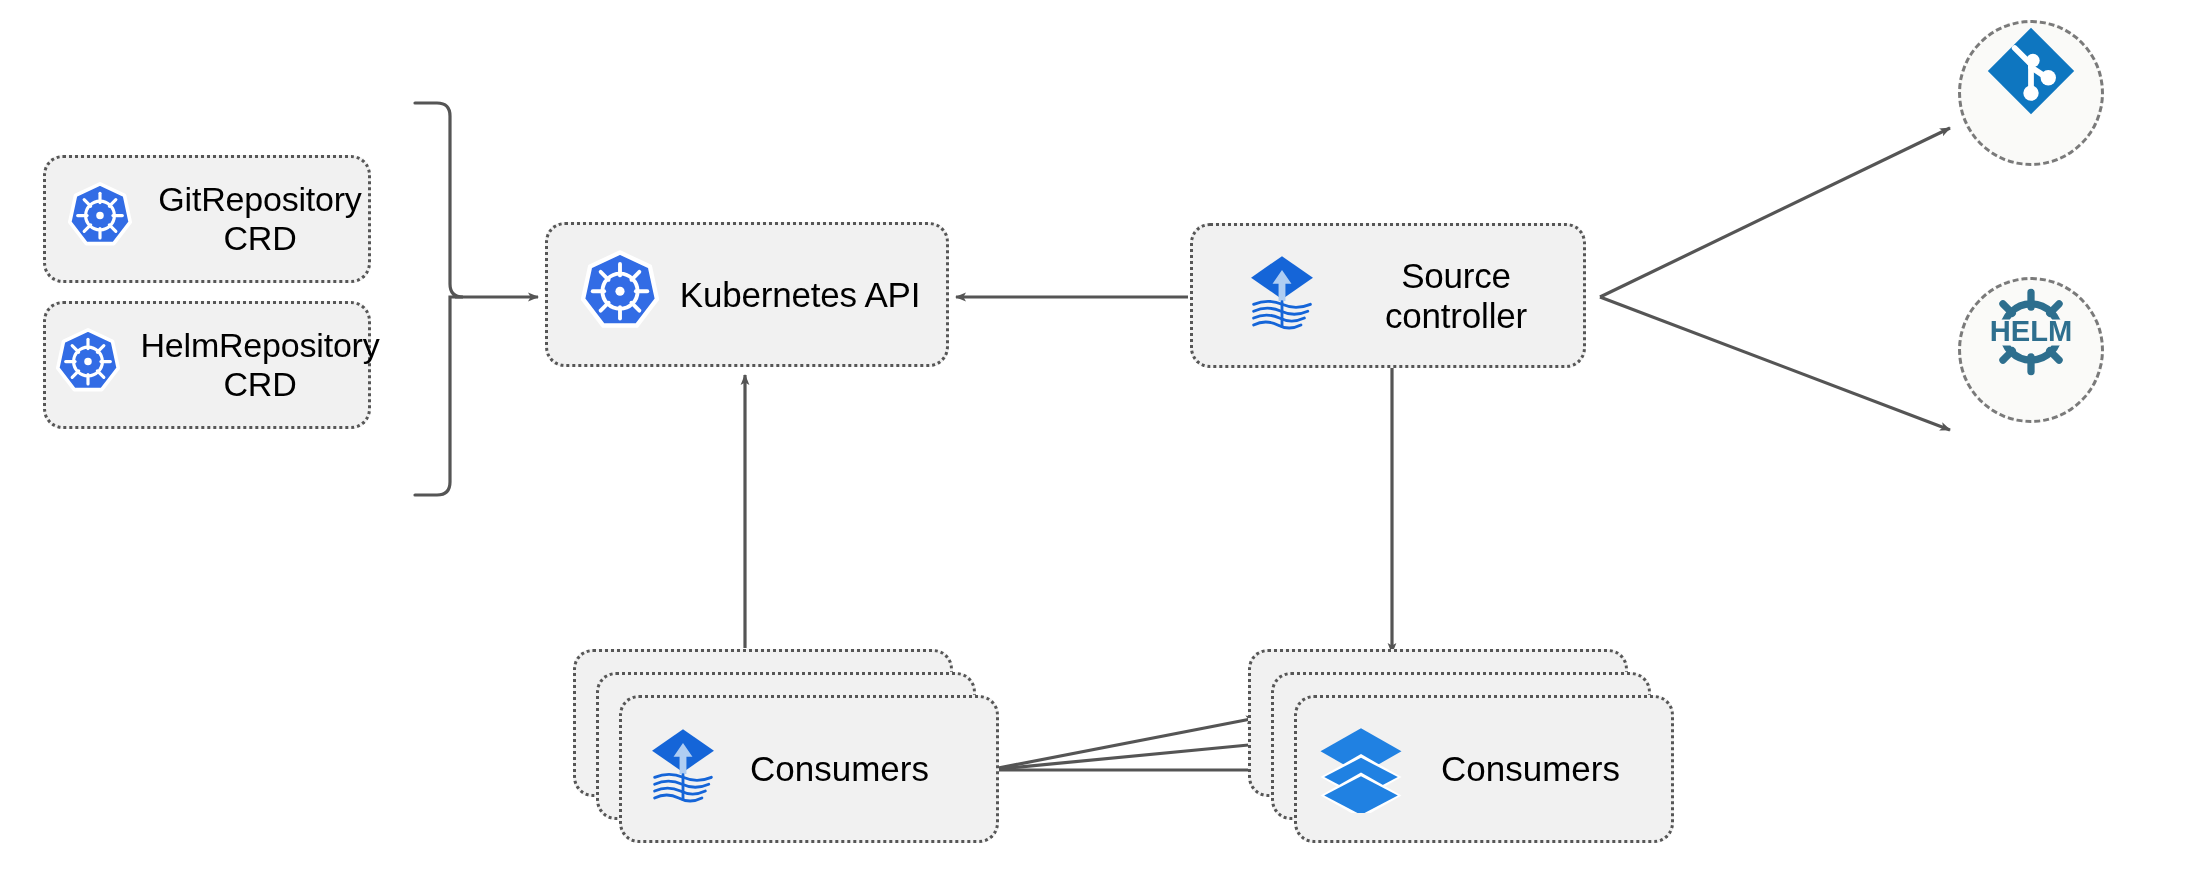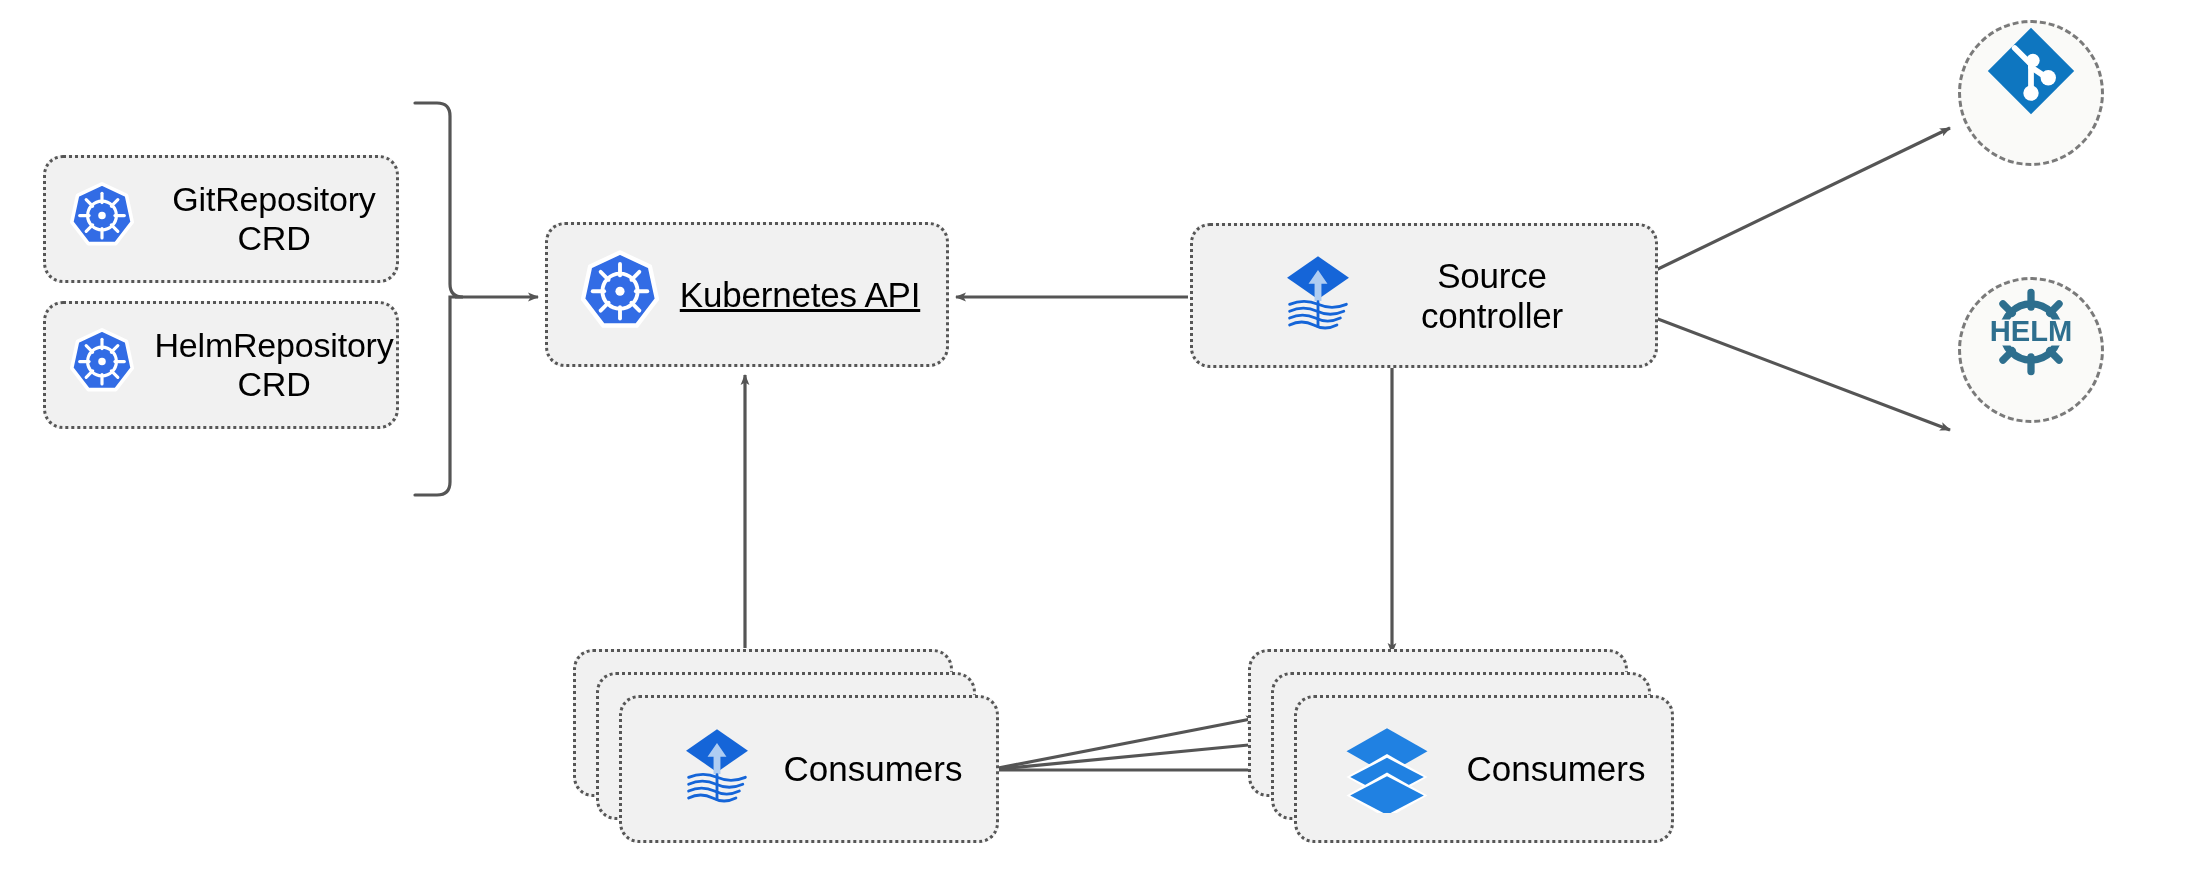--- a/index.html
+++ b/index.html
@@ -37,59 +37,58 @@
   }
   .node .label {
     color: #000000;
     text-align: center;
     line-height: 1.14;
     white-space: pre-line;
     letter-spacing: -0.2px;
   }
   
   .crd {
-    width: 356px; height: 128px;
+    width: 328px; height: 128px;
     padding-left: 18px;
   }
   .crd .label { font-size: 34px; margin-left: 16px; width: 240px; }
   #crd-git  { left: 43px;  top: 155px; }
   #crd-helm { left: 43px;  top: 301px; }
 
   
   #k8s-api {
     left: 545px; top: 222px;
     width: 404px; height: 145px;
     padding-left: 2px;
-    text-decoration: underline;
   }
   #k8s-api .label { font-size: 35px; margin-left: 16px; }
 
   
   #source-controller {
     left: 1190px; top: 223px;
-    width: 468px; height: 145px;
+    width: 396px; height: 145px;
     padding-left: 24px;
   }
   #source-controller .label { font-size: 35px; margin-left: 26px; width: 210px; }
 
   
   .stack { position: absolute; }
   .stack .layer {
     position: absolute;
     box-sizing: border-box;
     background: #f1f1f1;
     border: 3px dotted #565656;
     border-radius: 20px;
     width: 380px; height: 148px;
   }
   .stack .layer.l0 { left: 0px;  top: 0px;  }
   .stack .layer.l1 { left: 23px; top: 23px; }
   .stack .layer.front {
     left: 46px; top: 46px;
-    display: flex; align-items: center; justify-content: center;
+    display: flex; align-items: center; 
     padding-left: 18px;
   }
   .stack .label { font-size: 35px; color:#000; text-align:center; }
   #consumers { left: 573px; top: 649px; }
   #consumers .label { margin-left: 24px; }
   #artifacts { left: 1248px; top: 649px; }
   #artifacts .label { margin-left: 34px; }
 
   
   .circle-node {

